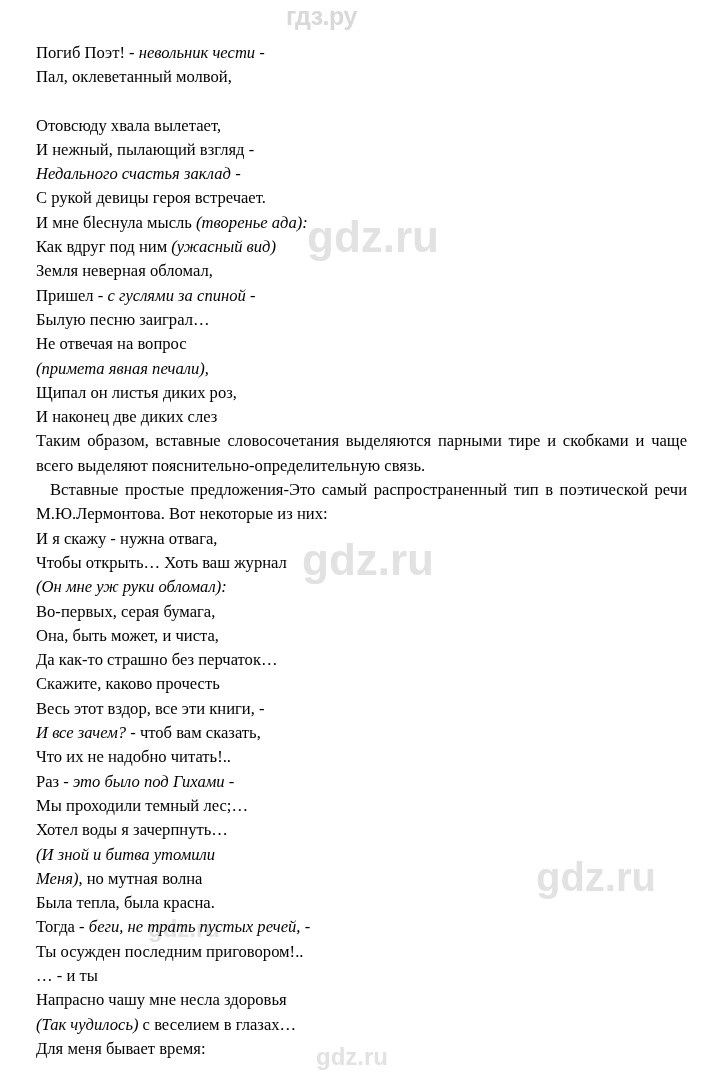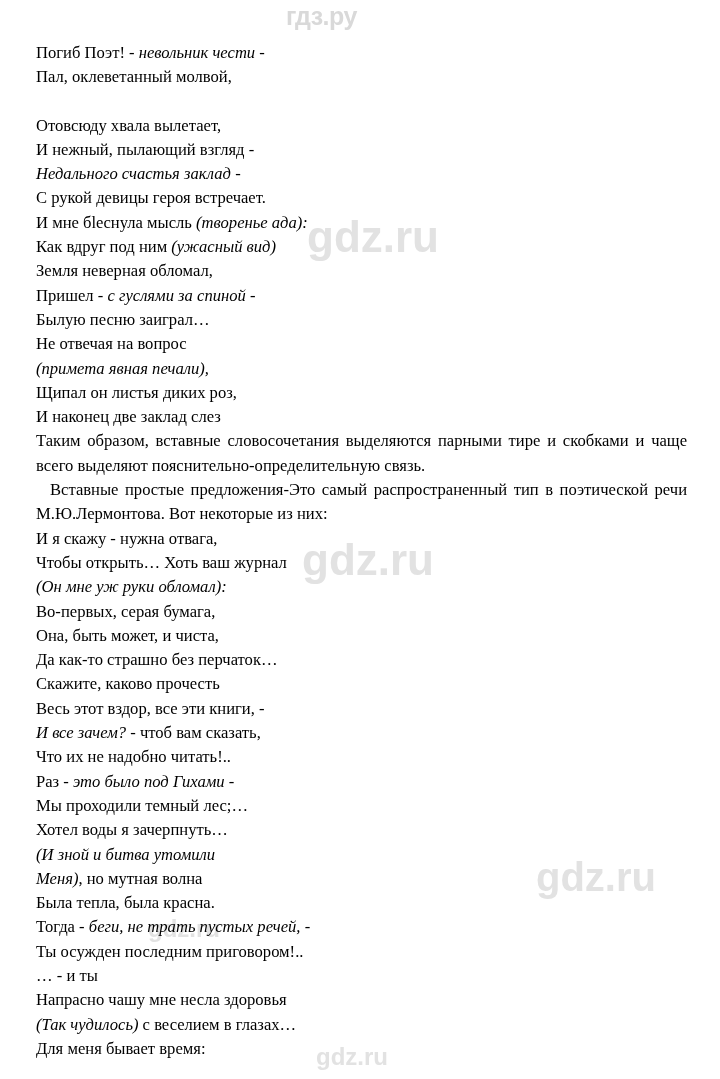--- a/index.html
+++ b/index.html
@@ -99,21 +99,21 @@
       <div class="line"><span class="it">Недального счастья заклад</span><span> -</span></div>
       <div class="line"><span>С рукой девицы героя встречает.</span></div>
       <div class="line"><span>И мне бleснула мысль </span><span class="it">(творенье ада):</span></div>
       <div class="line"><span>Как вдруг под ним </span><span class="it">(ужасный вид)</span></div>
       <div class="line"><span>Земля неверная обломал,</span></div>
       <div class="line"><span>Пришел - </span><span class="it">с гуслями за спиной</span><span> -</span></div>
       <div class="line"><span>Былую песню заиграл…</span></div>
       <div class="line"><span>Не отвечая на вопрос</span></div>
       <div class="line"><span class="it">(примета явная печали),</span></div>
       <div class="line"><span>Щипал он листья диких роз,</span></div>
-      <div class="line"><span>И наконец две заклад слез</span></div>
+      <div class="line"><span>И наконец две диких слез</span></div>
     </div>
 
   <div class="para">Таким образом, вставные словосочетания выделяются парными тире и скобками и чаще всего выделяют пояснительно-определительную связь.</div>
 
   <div class="para-indent"><span class="bold">Вставные простые предложения</span><span>-Это самый распространенный тип в поэтической речи М.Ю.Лермонтова. Вот некоторые из них:</span></div>
 
   <div id="verse-block-2">
       <div class="line"><span>И я скажу - нужна отвага,</span></div>
       <div class="line"><span>Чтобы открыть… Хоть ваш журнал</span></div>
       <div class="line"><span class="it">(Он мне уж руки обломал):</span></div>

